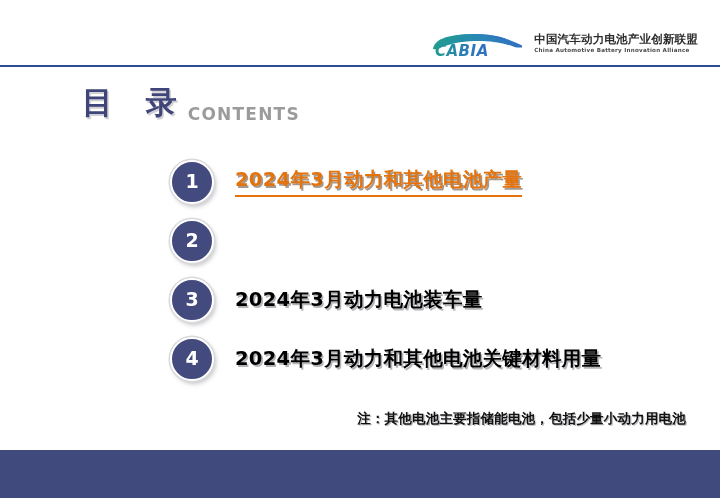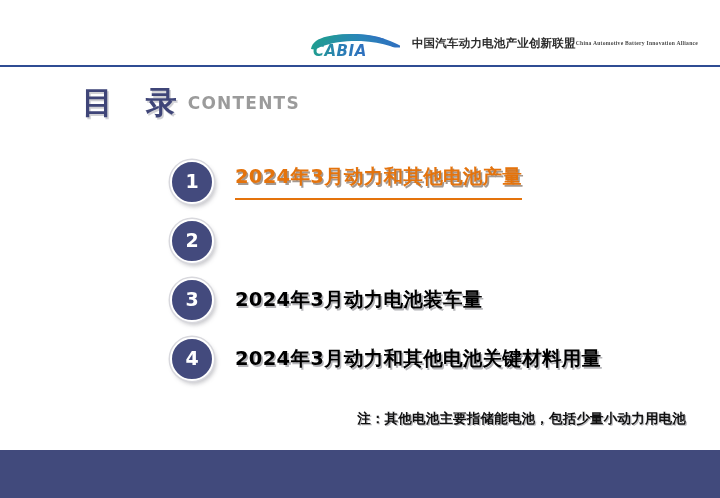--- a/index.html
+++ b/index.html
@@ -16,38 +16,38 @@
     position:absolute;left:0;top:0;width:720px;height:44px;margin-top:23px;
   }
   .logo-block{
     position:absolute;right:22px;top:6px;
     display:flex;align-items:center;gap:9px;
   }
   .logo-mark{
     position:relative;width:96px;height:30px;flex:none;
   }
   .logo-mark svg{display:block;width:96px;height:30px;}
-  .logo-names{display:flex;justify-content:flex-start;line-height:1;font-family:Liberation Serif, serif;}
+  .logo-names{display:flex;flex-direction:column;justify-content:flex-start;line-height:1;}
   .logo-cn{
     font-size:11.5px;font-weight:bold;color:#2b2b2b;
     letter-spacing:.2px;white-space:nowrap;
   }
   .logo-en{
     font-size:5.6px;color:#4a4a4a;letter-spacing:.25px;
     margin-top:3px;white-space:nowrap;font-weight:bold;
   }
   .header-rule{
     position:absolute;left:0;top:42px;width:720px;height:2px;
     background:#2f4c93;
   }
 
   
   .title-row{
     position:absolute;left:82px;top:82px;
-    display:flex;align-items:center;
+    display:flex;align-items:flex-end;
   }
   .title-cn{
     font-size:31px;font-weight:bold;color:#3f4578;
     letter-spacing:11px;
     text-shadow:1.5px 1.5px 0 rgba(150,150,160,.45);
     font-family:"DejaVu Sans","Liberation Sans",sans-serif;
   }
   .title-en{
     font-size:17px;font-weight:bold;color:#9b9b9b;
     letter-spacing:1.2px;margin-left:0;
@@ -80,21 +80,21 @@
     font-family:"DejaVu Sans","Liberation Sans",sans-serif;
     color:#000000;
     letter-spacing:.3px;
     text-shadow:1.6px 1.6px 0 rgba(120,120,128,.55);
     white-space:nowrap;
   }
   .row-label.active{
     color:#e4730c;
     text-shadow:1.6px 1.6px 0 rgba(90,70,55,.55);
     border-bottom:2px solid #e4730c;
-    padding-bottom:8px;
+    padding-bottom:2px;
   }
 
   
   .note{
     position:absolute;right:34px;top:410px;
     font-size:13.5px;font-weight:bold;color:#111;
     font-family:"DejaVu Sans","Liberation Sans",sans-serif;
     letter-spacing:.2px;
     text-shadow:1.2px 1.2px 0 rgba(130,130,138,.5);
     white-space:nowrap;

